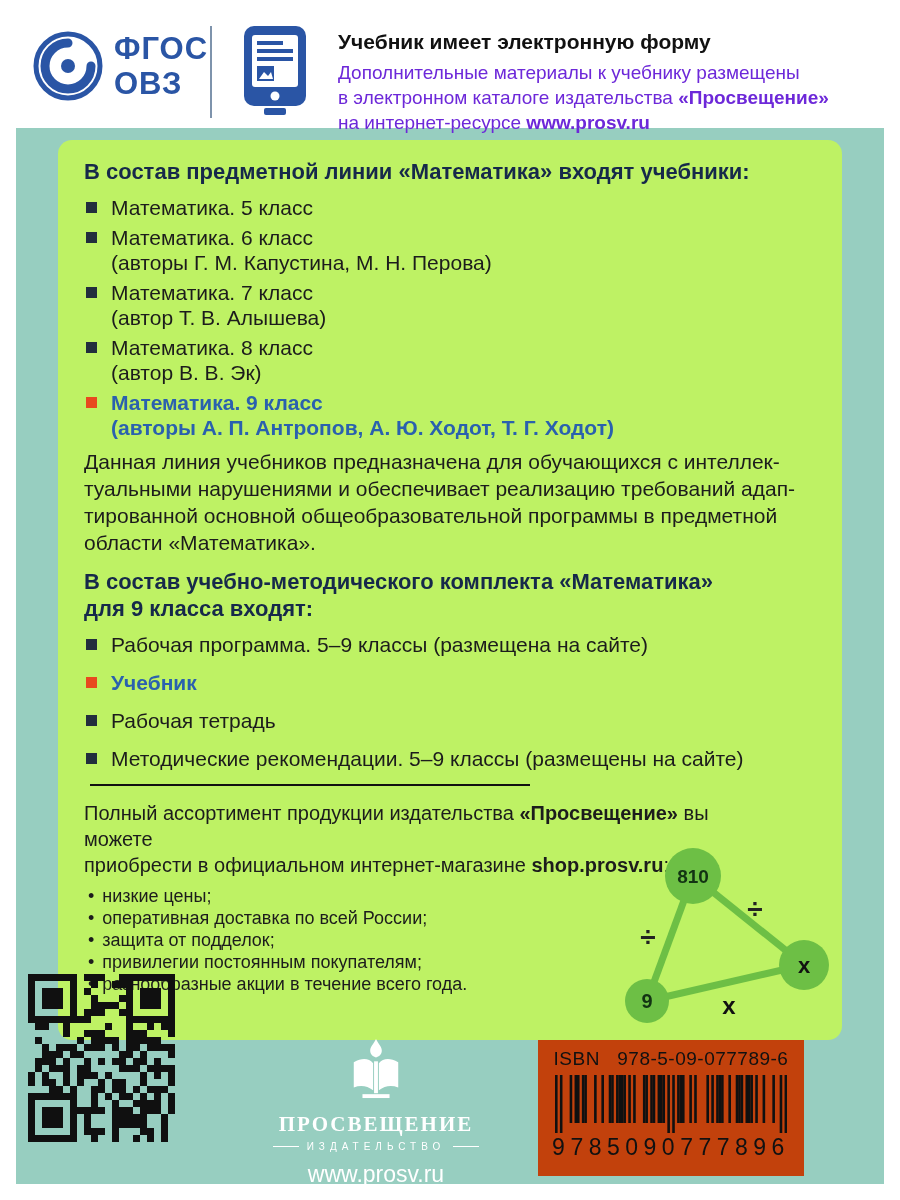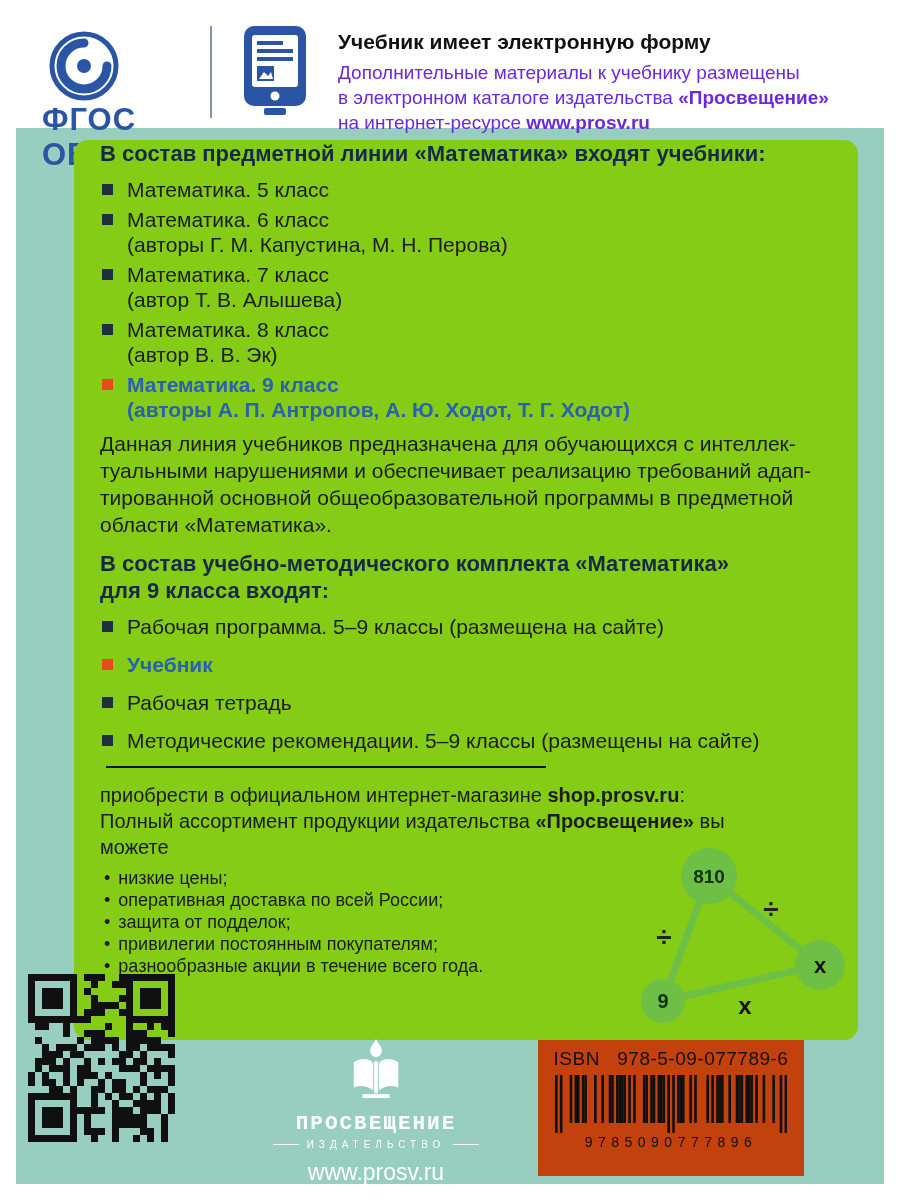--- a/index.html
+++ b/index.html
@@ -7,32 +7,32 @@
     width:900px;height:1200px;position:relative;background:#ffffff;
     font-family:"Liberation Sans", sans-serif;color:#1c1c1c;
     -webkit-font-smoothing:antialiased;
   }
   .page{
     position:absolute;left:16px;top:16px;width:868px;height:1168px;
     background:#97cec0;overflow:hidden;
   }
   
   .header{position:absolute;left:0;top:0;width:868px;height:112px;background:#ffffff;}
-  .fgos{position:absolute;left:16px;top:14px;display:flex;align-items:center;flex-direction:column;}
+  .fgos{position:absolute;left:16px;top:14px;display:flex;align-items:center;}
   .fgos-text{margin-left:10px;color:#2a55a5;font-weight:bold;font-size:31px;line-height:35px;letter-spacing:1px;}
   .vdivider{position:absolute;left:194px;top:10px;width:2px;height:92px;background:#7e93ac;}
   .ereader{position:absolute;left:224px;top:10px;}
   .header-text{position:absolute;left:322px;top:14px;width:540px;}
   .header-title{font-size:21px;font-weight:bold;color:#111;margin-bottom:6px;}
   .header-line{font-size:19px;line-height:25px;color:#6d28d9;}
   .b{font-weight:bold;}
   
   .panel{
     position:absolute;left:42px;top:124px;width:784px;height:900px;
-    background:#84cc16;border-radius:14px;padding:0 26px 0 26px;box-sizing:border-box;margin-left:16px;
+    background:#bef264;border-radius:14px;padding:18px 26px 0 26px;box-sizing:border-box;
   }
   .h1{font-size:22px;font-weight:bold;color:#16294a;line-height:27px;margin-bottom:10px;}
   .book{display:flex;margin-bottom:5px;}
   .bullet{width:11px;height:11px;background:#222e3d;margin:7px 14px 0 2px;flex:0 0 11px;}
   .bullet.red{background:#e8491f;}
   .book-text{font-size:21px;line-height:25px;color:#1c1c1c;}
   .book-text.blue{color:#2a61ae;font-weight:bold;}
   .desc{font-size:21px;line-height:27px;color:#1c1c1c;white-space:pre-line;margin:8px 0 12px 0;}
   .h2{font-size:22px;font-weight:bold;color:#16294a;line-height:27px;}
   .h2-block{margin-bottom:10px;}
@@ -42,34 +42,34 @@
   .hdivider{width:440px;height:2px;background:#111;margin:8px 0 14px 6px;}
   .store{font-size:20px;line-height:26px;color:#1c1c1c;width:690px;}
   .perks{margin-top:7px;}
   .perk{display:flex;font-size:18px;line-height:22px;color:#1c1c1c;}
   .perk .dot{margin:0 8px 0 4px;}
   .math-graphic{position:absolute;right:8px;bottom:2px;}
   
   .qr{position:absolute;left:12px;top:958px;}
   .publisher{position:absolute;left:240px;top:1022px;width:240px;text-align:center;color:#fff;}
   .publisher .name{
-    font-family:Liberation Mono, monospace;font-weight:bold;font-size:21px;
+    font-family:Liberation Serif, serif;font-weight:bold;font-size:21px;
     letter-spacing:2px;margin-top:6px;
   }
   .publisher .subrow{display:flex;align-items:center;justify-content:center;margin-top:4px;}
   .publisher .subrow .rule{width:26px;height:1px;background:#fff;}
   .publisher .sub{font-size:10px;letter-spacing:5px;margin:0 8px;}
   .publisher .site{font-size:23px;margin-top:9px;}
   .barcode-box{
     position:absolute;left:522px;top:1024px;width:266px;height:136px;background:#c2410c;
     box-sizing:border-box;padding-top:8px;text-align:center;
   }
   .isbn{font-size:19px;color:#111;white-space:pre;letter-spacing:0.5px;}
   .bars{margin:5px auto 0 auto;display:block;}
-  .digits{font-size:14px;color:#111;letter-spacing:5.5px;margin-top:1px;}
+  .digits{font-size:23px;color:#111;letter-spacing:5.5px;margin-top:1px;}
 </style>
 </head>
 <body>
 
 <div class="page">
 
   <div class="header">
     <div class="fgos">
       <svg width="72" height="72" viewBox="0 0 72 72">
         <circle cx="36" cy="36" r="32" fill="none" stroke="#2a55a5" stroke-width="5"></circle>
@@ -171,22 +171,22 @@
         </div>
         <div class="kit-item">
           <span class="bullet"></span>
           <div class="label">Методические рекомендации. 5–9 классы (размещены на сайте)</div>
         </div>
       </div>
 
     <div class="hdivider"></div>
 
     <div class="store">
+      <div><span>Полный ассортимент продукции издательства </span><span class="b">«Просвещение»</span><span> вы можете</span></div>
       <div><span>приобрести в официальном интернет-магазине </span><span class="b">shop.prosv.ru</span><span>:</span></div>
-      <div><span>Полный ассортимент продукции издательства </span><span class="b">«Просвещение»</span><span> вы можете</span></div>
     </div>
 
     <div class="perks" id="perks">
         <div class="perk">
           <span class="dot">•</span>
           <span>низкие цены;</span>
         </div>
         <div class="perk">
           <span class="dot">•</span>
           <span>оперативная доставка по всей России;</span>

